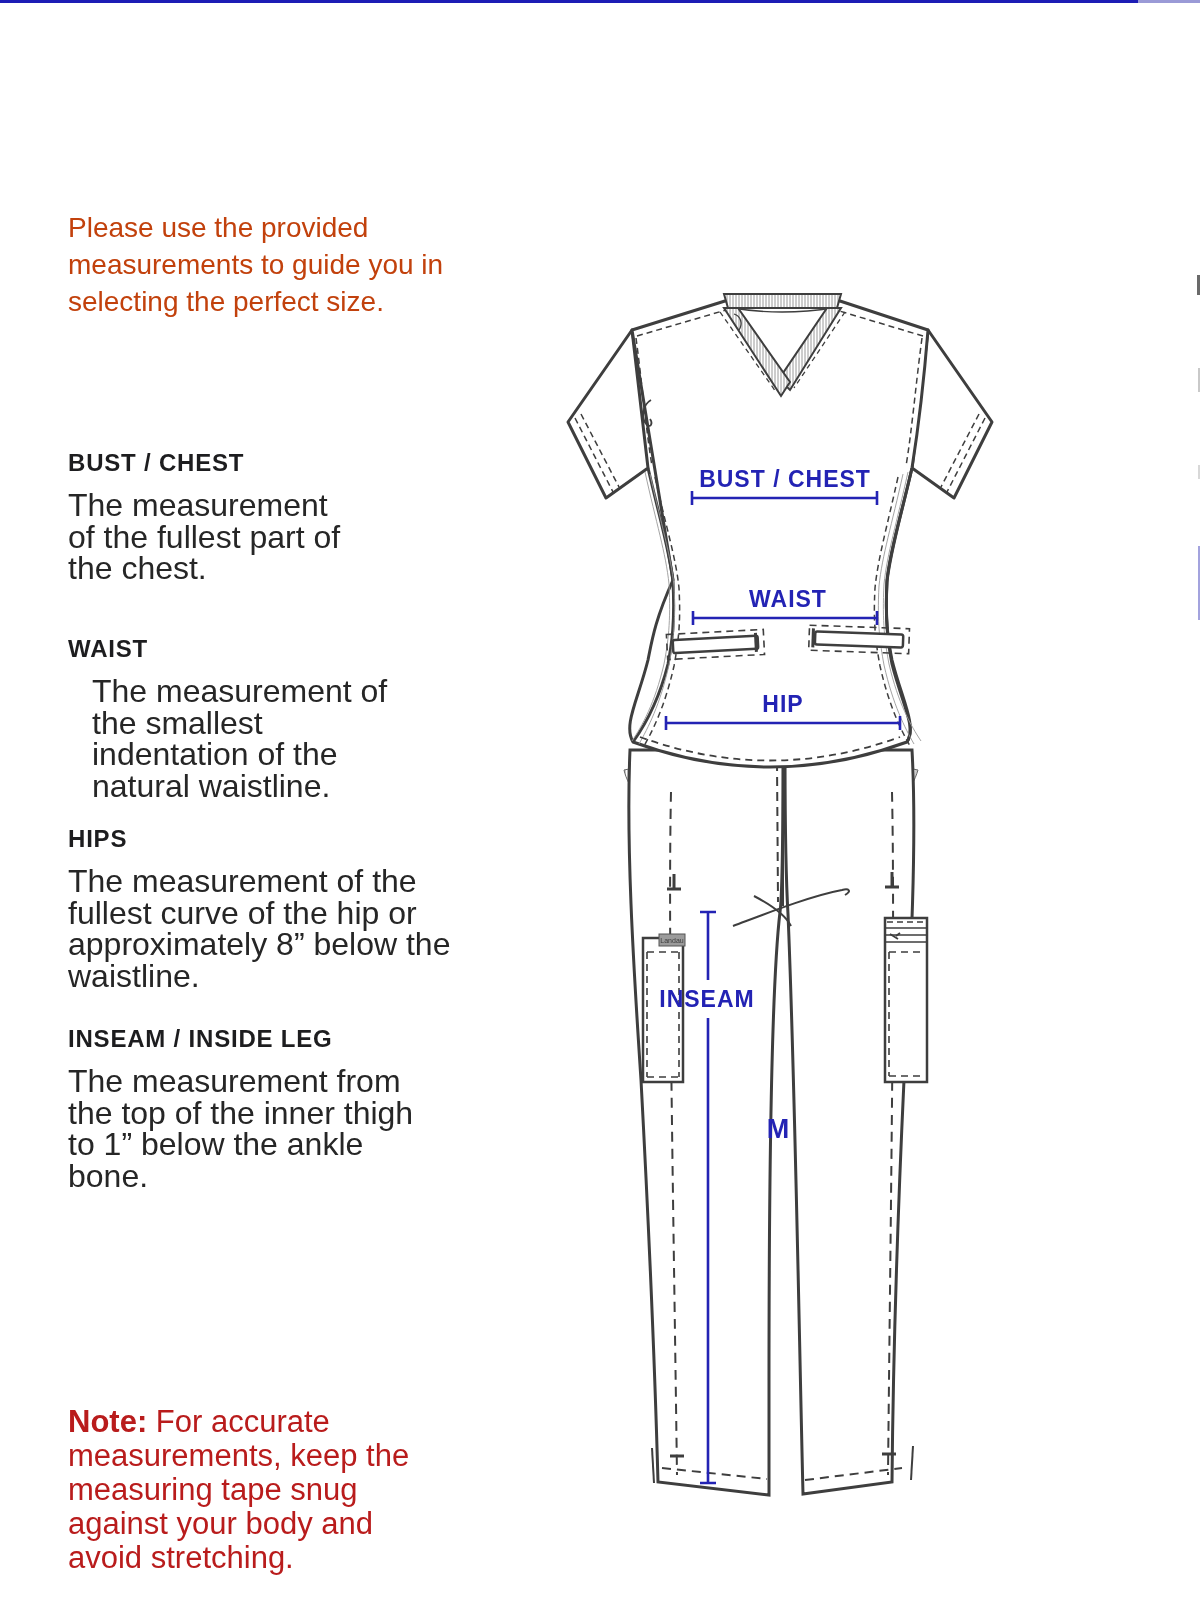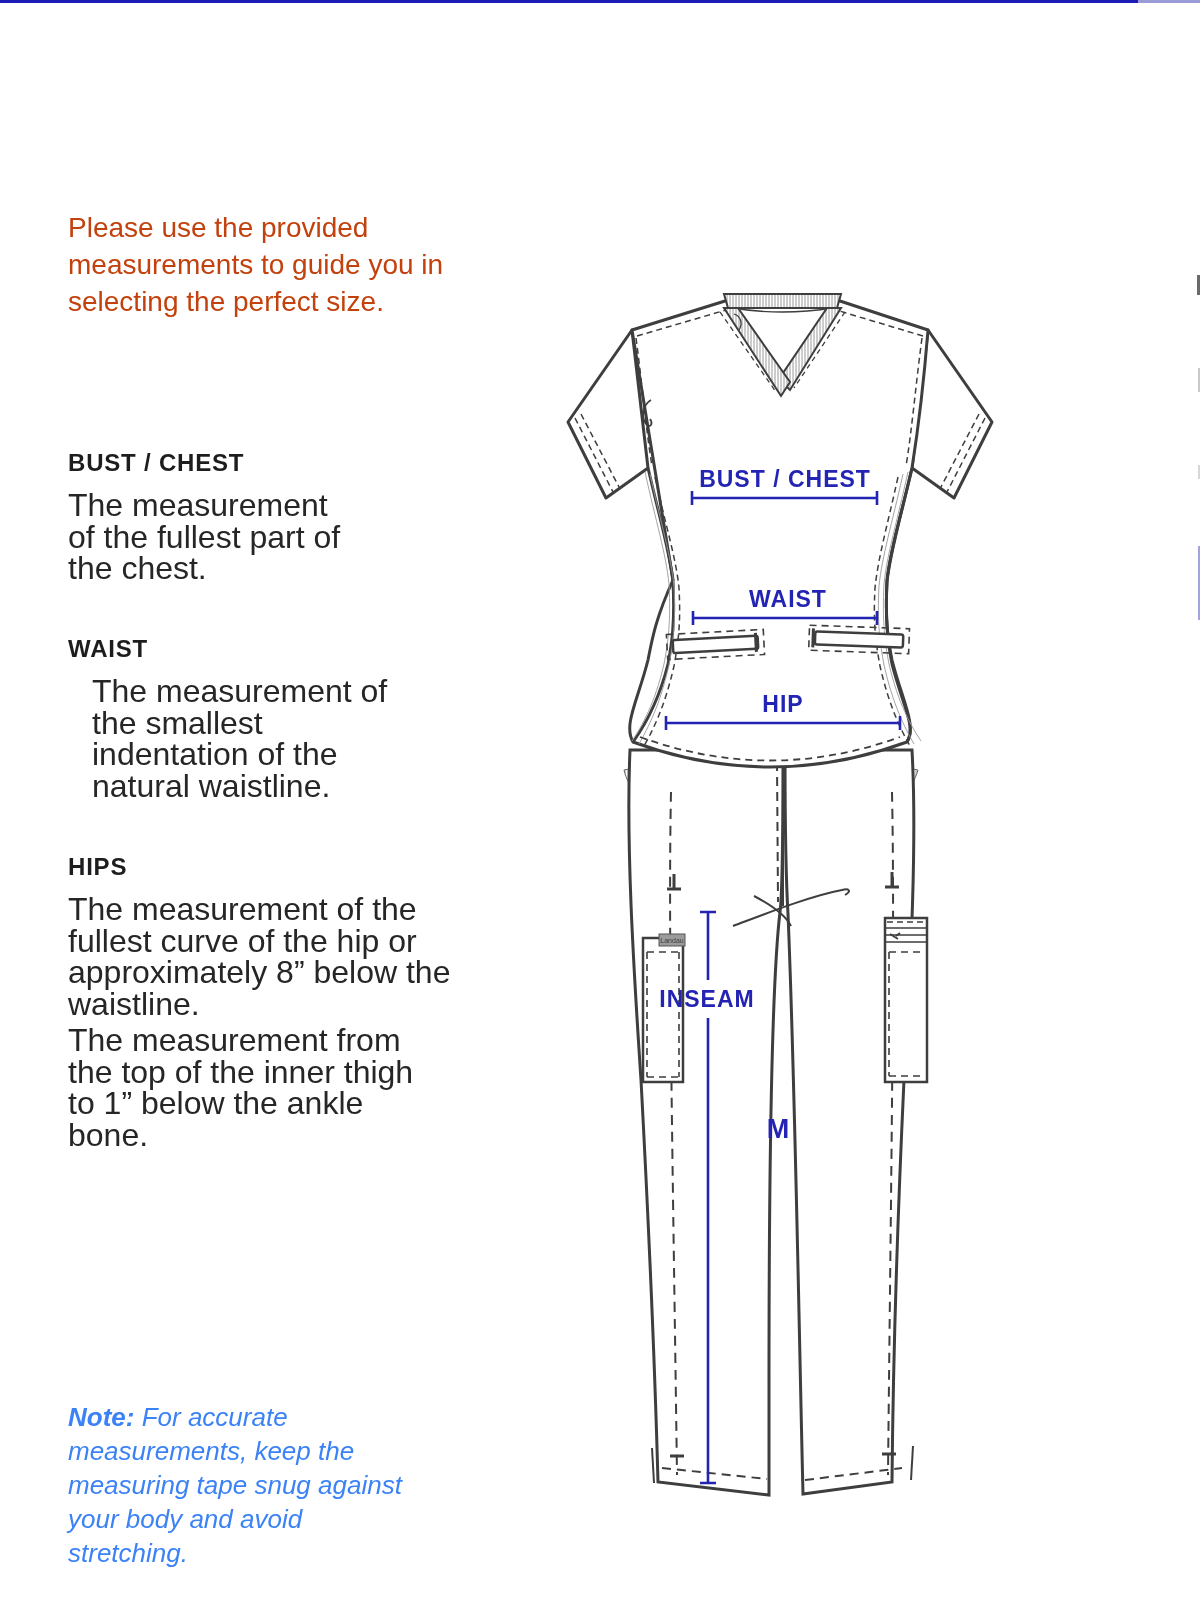--- a/index.html
+++ b/index.html
@@ -9,23 +9,23 @@
   #topbar-light{position:absolute;right:0;top:0;width:62px;height:3px;background:#9a9ad6;}
   .edge-mark{position:absolute;}
   #page-title{position:absolute;left:66px;top:66px;font-size:73px;font-weight:700;
               letter-spacing:1px;color:#1d1d1f;line-height:1;}
   #intro{position:absolute;left:68px;top:181px;width:452px;font-size:28px;line-height:37px;color:#c2410c;}
   .section{position:absolute;left:68px;}
   .section h3{margin:0 0 13px 0;font-size:24px;font-weight:700;letter-spacing:0.8px;color:#1d1d1f;}
   .section p{margin:0;font-size:32px;line-height:31.5px;color:#262626;}
   #sec-bust{top:449px;} #sec-bust p{width:295px;}
   #sec-waist{top:635px;} #sec-waist p{width:315px;margin-left:24px;}
-  #sec-hips{top:825px;margin-top:28px;} #sec-hips p{width:385px;}
+  #sec-hips{top:825px;} #sec-hips p{width:385px;}
   #sec-inseam{top:1025px;} #sec-inseam p{width:368px;}
-  #note{position:absolute;left:68px;top:1374px;width:352px;font-size:26px;line-height:34px;color:#3b82f6;font-style:italic;}
+  #note{position:absolute;left:68px;top:1374px;width:352px;font-size:31px;line-height:34px;color:#b91c1c;}
   #note .bold{font-weight:700;}
   #diagram{position:absolute;left:540px;top:280px;width:470px;height:1250px;}
   svg text.dim{font-family:"Liberation Sans", sans-serif;font-weight:700;font-size:23px;letter-spacing:1px;}
   svg text.size-m{font-family:"Liberation Sans", sans-serif;font-weight:700;font-size:27px;}
   svg text.tag{font-family:"Liberation Sans", sans-serif;font-size:7px;}
 </style>
 </head>
 <body>
 
 <div id="page">
@@ -45,20 +45,21 @@
     <h3>WAIST</h3>
     <p>The measurement of the smallest indentation of the natural waistline.</p>
   </div>
 
   <div class="section" id="sec-hips">
     <h3>HIPS</h3>
     <p>The measurement of the fullest curve of the hip or approximately 8” below the waistline.</p>
   </div>
 
   <div class="section" id="sec-inseam">
+    <h3>INSEAM / INSIDE LEG</h3>
     <p>The measurement from the top of the inner thigh to 1” below the ankle bone.</p>
   </div>
 
   <p id="note"><span class="bold">Note:</span><span> For accurate measurements, keep the measuring tape snug against your body and avoid stretching.</span></p>
 
   <svg id="diagram" viewBox="0 0 470 1250" xmlns="http://www.w3.org/2000/svg">
     <defs>
       <pattern id="rib" width="3" height="6" patternUnits="userSpaceOnUse">
         <rect width="3" height="6" fill="#ffffff"></rect>
         <line x1="1" y1="0" x2="1" y2="6" stroke="#8d8d8d" stroke-width="0.9"></line>

